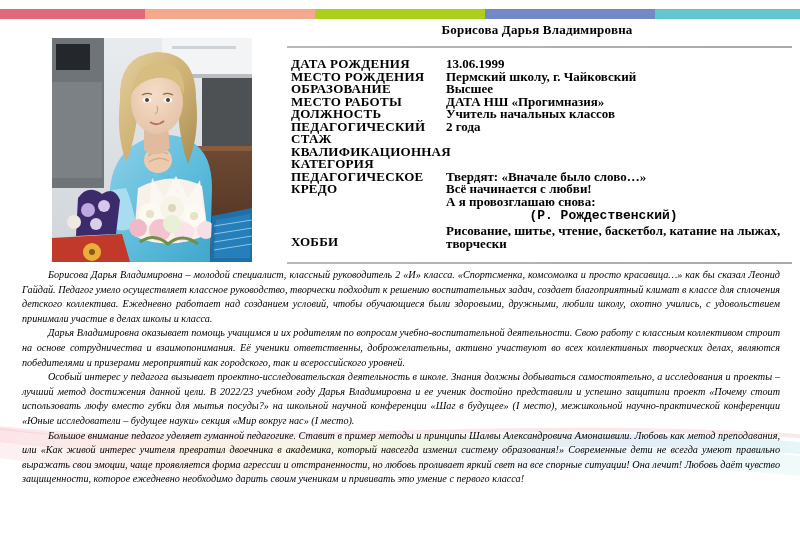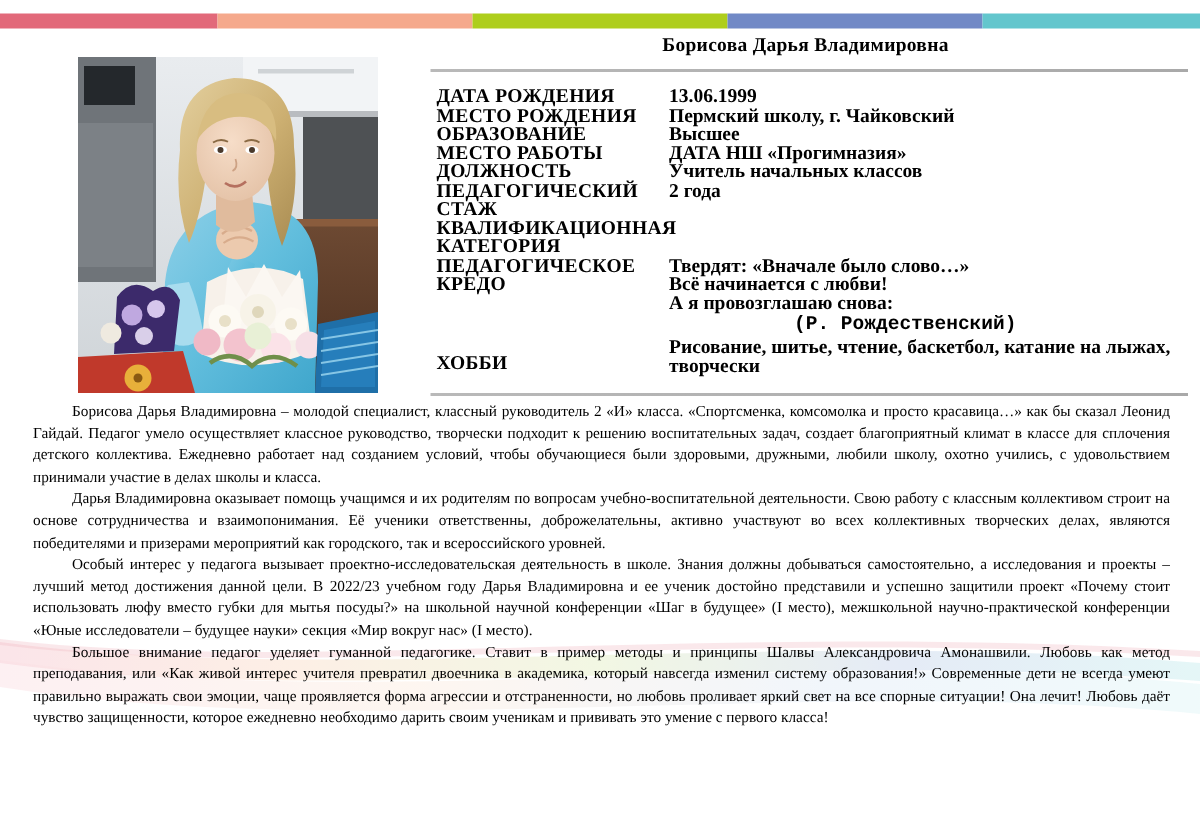--- a/index.html
+++ b/index.html
@@ -100,20 +100,21 @@
     width: 505px; height: 2px;
     background: linear-gradient(to right,#b9b9b9,#a9a9a9);
   }
 
   
   #body-text {
     position: absolute;
     left: 22px; top: 268px;
     width: 758px;
     font-size: 10.2px;
+    font-style: italic;
     line-height: 14.6px;
     text-align: justify;
     text-justify: inter-word;
   }
   #body-text p {
     margin: 0;
     text-indent: 26px;
   }
 </style>
 </head>

